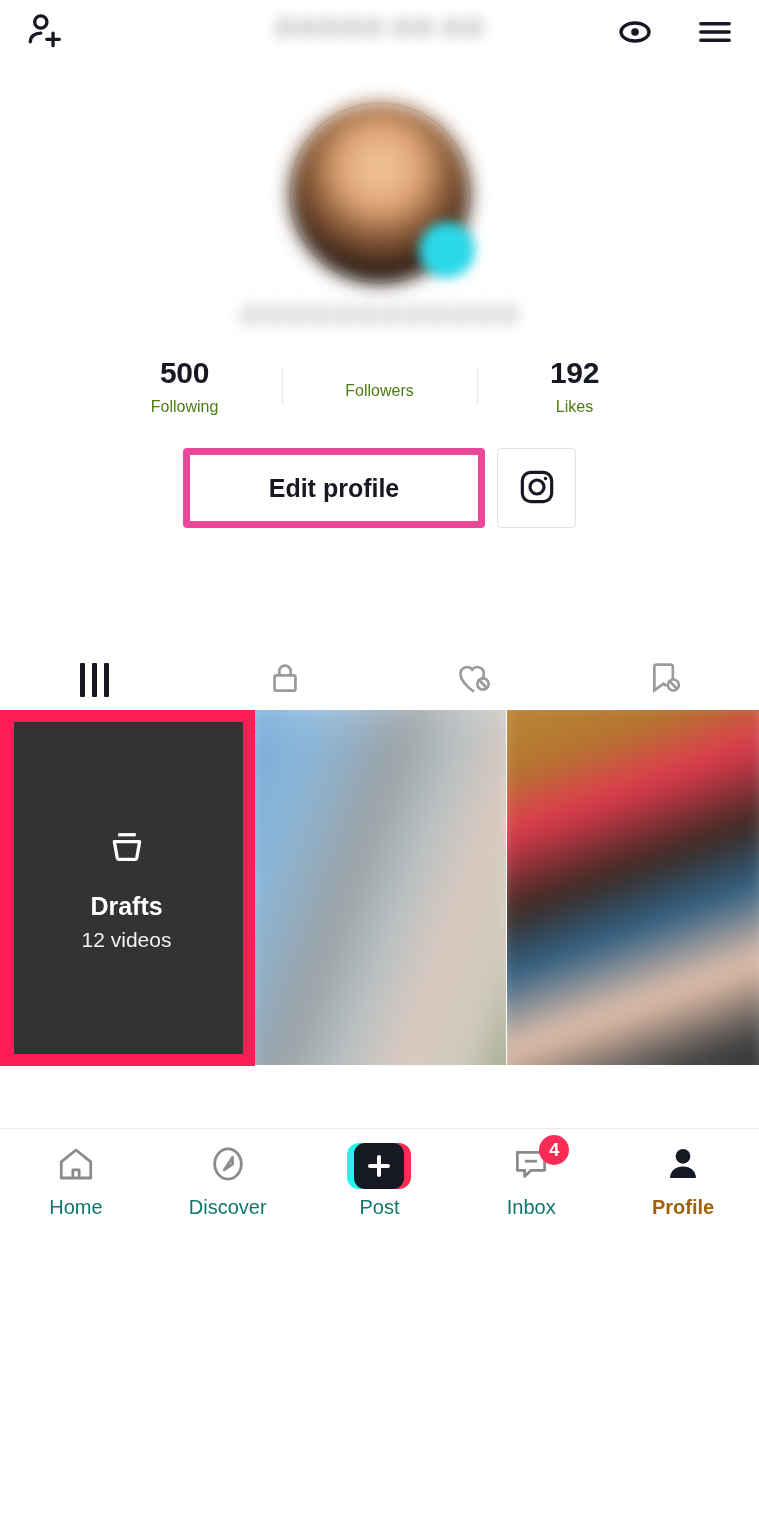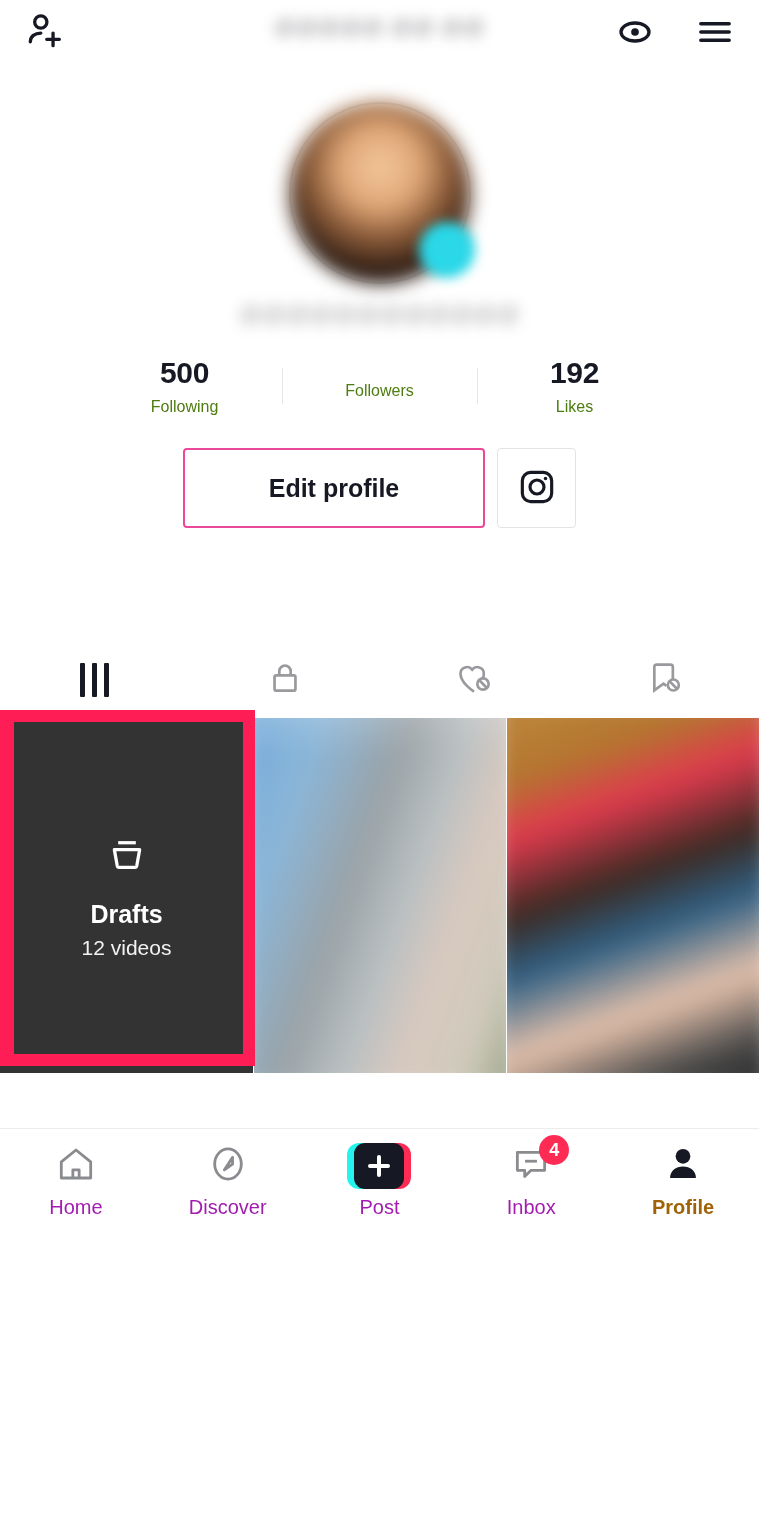--- a/index.html
+++ b/index.html
@@ -59,21 +59,21 @@
     margin-top: 28px;
   }
   .stat { width: 194px; text-align:center; }
   .stat .num { font-size:30px; font-weight:700; color:#161823; line-height:1.1; letter-spacing:-0.3px;}
   .stat .lbl { font-size:16px; color:#4d7c0f; margin-top:9px; }
   .stat-div { width:1px; height:36px; background:#e7e7e8; }
 
   
   .actions { display:flex; justify-content:center; align-items:center; gap:12px; margin-top:32px; }
   .edit-btn {
-    width:302px; height:80px; border:2px solid #ec4899; border-radius:4px;
+    width:302px; height:80px; border:7px solid #ec4899; border-radius:4px;
     background:#fff; font-size:25px; font-weight:700; color:#161823;
     display:flex; align-items:center; justify-content:center; cursor:pointer;
     font-family:"Liberation Sans", sans-serif;
   }
   .ig-btn {
     width:79px; height:80px; border:1px solid #e3e3e4; border-radius:4px;
     background:#fff; display:flex; align-items:center; justify-content:center; cursor:pointer;
   }
 
   .bio { margin-top:30px; font-size:24px; color:#161823; text-align:center; }
@@ -84,21 +84,21 @@
     display:flex; align-items:center;
   }
   .tab { flex:1; display:flex; align-items:center; justify-content:center; height:60px; cursor:pointer; }
   .tab-grid-bars { display:flex; gap:7px; }
   .tab-grid-bars i {
     display:block; width:5px; height:34px; background:#161823; border-radius:1px;
   }
 
   
   .grid { position:absolute; top:710px; left:0; width:759px; height:355px; display:flex; }
-  .cell { width:253px; height:355px; position:relative; overflow:hidden;margin-top:8px; }
+  .cell { width:253px; height:355px; position:relative; overflow:hidden; }
   .cell + .cell { border-left:1px solid #fff; }
 
   .drafts-cell { background:#333333; display:flex; flex-direction:column; align-items:center; justify-content:center; }
   .drafts-label { margin-top:18px; font-size:25px; font-weight:700; color:#fff; }
   .drafts-count { margin-top:7px; font-size:21px; color:#f2f2f2; }
 
   .thumb-1 {
     background:
       linear-gradient(180deg, rgba(255,255,255,.25) 0%, rgba(255,255,255,0) 14%),
       linear-gradient(110deg, #6fa8dc 0%, #8bb6d8 22%, #9aa2a6 42%, #b9c0c2 56%, #d9c9bf 70%, #cfcabc 85%, #8f9b7a 100%);
@@ -118,21 +118,21 @@
     pointer-events:none;
   }
 
   
   .bottomnav {
     position:absolute; bottom:0; left:0; width:759px; height:112px;
     border-top:1px solid #ececec; background:#fff;
     display:flex; align-items:flex-start; padding-top:14px;
   }
   .nav-item { flex:1; display:flex; flex-direction:column; align-items:center; gap:7px; cursor:pointer; position:relative; }
-  .nav-label { font-size:20px; color:#a21caf; }
+  .nav-label { font-size:20px; color:#0f766e; }
   .nav-item.active .nav-label { color:#a16207; font-weight:700; }
   .post-btn {
     width:64px; height:46px; border-radius:12px; position:relative;
     display:flex; align-items:center; justify-content:center;
   }
   .post-btn .cyan, .post-btn .pink {
     position:absolute; top:0; width:48px; height:46px; border-radius:12px;
   }
   .post-btn .cyan { left:0; background:#25f4ee; }
   .post-btn .pink { right:0; background:#fe2c55; }

